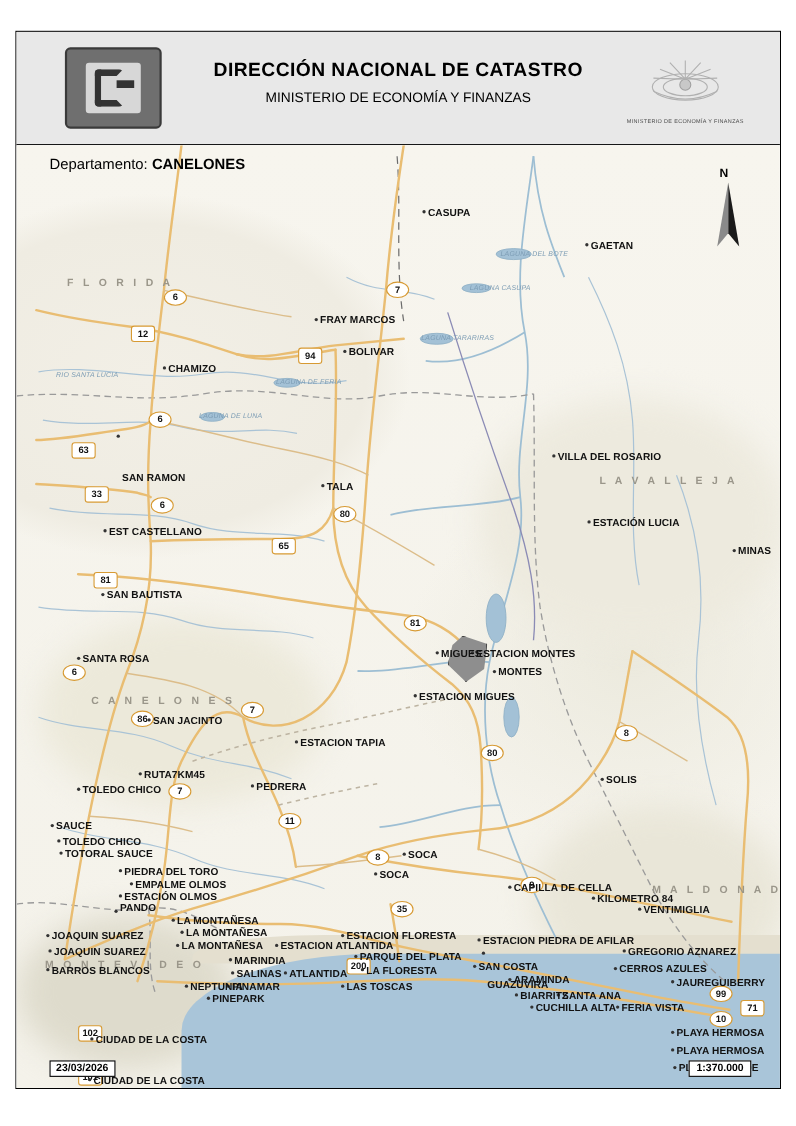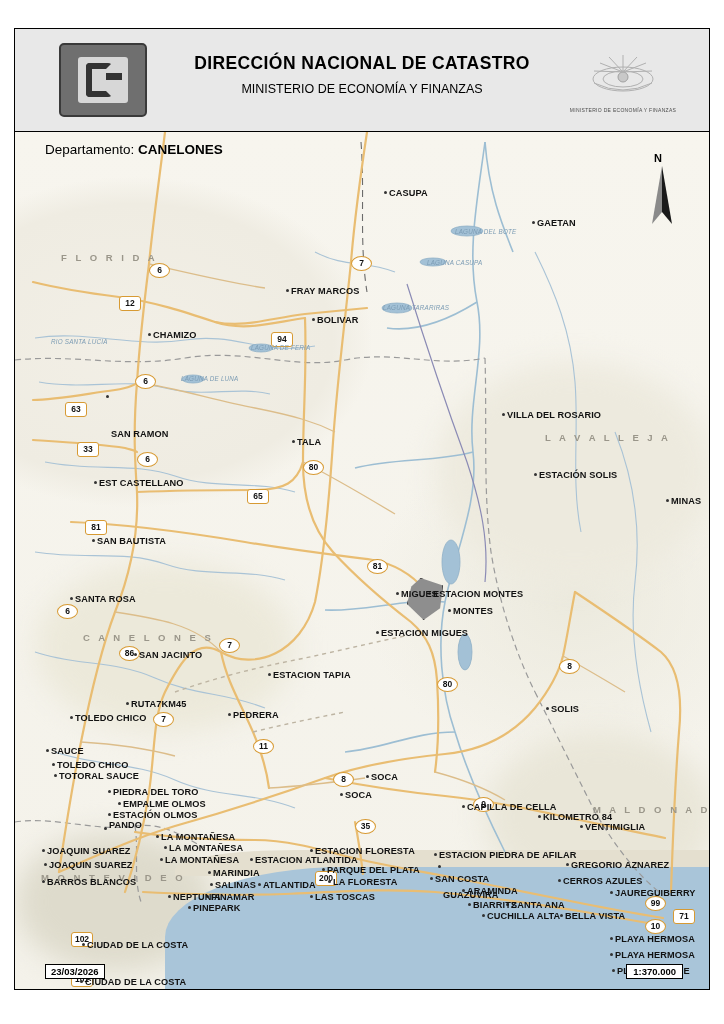--- a/index.html
+++ b/index.html
@@ -446,21 +446,21 @@
           <div class="lbl big" style="left: 138px; top: 198px;">CHAMIZO</div>
           <div class="dot" style="left: 133px; top: 201px;"></div>
           <div class="lbl big" style="left: 96px; top: 260px; margin-top: 37px;">SAN RAMON</div>
           <div class="dot" style="left: 91px; top: 263px;"></div>
           <div class="lbl big" style="left: 492px; top: 278px;">VILLA DEL ROSARIO</div>
           <div class="dot" style="left: 487px; top: 281px;"></div>
           <div class="lbl big" style="left: 282px; top: 305px;">TALA</div>
           <div class="dot" style="left: 277px; top: 308px;"></div>
           <div class="lbl big" style="left: 84px; top: 346px;">EST CASTELLANO</div>
           <div class="dot" style="left: 79px; top: 349px;"></div>
-          <div class="lbl big" style="left: 524px; top: 338px;">ESTACIÓN SOLIS</div>
+          <div class="lbl big" style="left: 524px; top: 338px;">ESTACIÓN LUCIA</div>
           <div class="dot" style="left: 519px; top: 341px;"></div>
           <div class="lbl big" style="left: 656px; top: 364px;">MINAS</div>
           <div class="dot" style="left: 651px; top: 367px;"></div>
           <div class="lbl big" style="left: 82px; top: 404px;">SAN BAUTISTA</div>
           <div class="dot" style="left: 77px; top: 407px;"></div>
           <div class="lbl big" style="left: 386px; top: 457px;">MIGUES</div>
           <div class="dot" style="left: 381px; top: 460px;"></div>
           <div class="lbl big" style="left: 418px; top: 457px;">ESTACION MONTES</div>
           <div class="dot" style="left: 413px; top: 460px;"></div>
           <div class="lbl big" style="left: 438px; top: 474px;">MONTES</div>
@@ -552,39 +552,39 @@
           <div class="lbl big" style="left: 452px; top: 754px; text-align: center;">ARAMINDA</div>
           <div class="dot" style="left: 447px; top: 757px;"></div>
           <div class="lbl big" style="left: 458px; top: 768px;">BIARRITZ</div>
           <div class="dot" style="left: 453px; top: 771px;"></div>
           <div class="lbl big" style="left: 496px; top: 768px;">SANTA ANA</div>
           <div class="dot" style="left: 491px; top: 771px;"></div>
           <div class="lbl big" style="left: 178px; top: 771px;">PINEPARK</div>
           <div class="dot" style="left: 173px; top: 774px;"></div>
           <div class="lbl big" style="left: 472px; top: 779px;">CUCHILLA ALTA</div>
           <div class="dot" style="left: 467px; top: 782px;"></div>
-          <div class="lbl big" style="left: 550px; top: 779px;">BELLA VISTA</div>
+          <div class="lbl big" style="left: 550px; top: 779px;">FERIA VISTA</div>
           <div class="dot" style="left: 545px; top: 782px;"></div>
           <div class="lbl big" style="left: 600px; top: 802px;">PLAYA HERMOSA</div>
           <div class="dot" style="left: 595px; top: 805px;"></div>
           <div class="lbl big" style="left: 600px; top: 818px;">PLAYA HERMOSA</div>
           <div class="dot" style="left: 595px; top: 821px;"></div>
           <div class="lbl big" style="left: 602px; top: 834px;">PLAYA GRANDE</div>
           <div class="dot" style="left: 597px; top: 837px;"></div>
           <div class="lbl big" style="left: 72px; top: 808px;">CIUDAD DE LA COSTA</div>
           <div class="dot" style="left: 67px; top: 811px;"></div>
           <div class="lbl big" style="left: 70px; top: 845px;">CIUDAD DE LA COSTA</div>
           <div class="dot" style="left: 65px; top: 848px;"></div>
         </div>
 
       <div id="route-shields">
           <div class="shield circle" style="left: 336px; top: 124px;">7</div>
           <div class="shield circle" style="left: 134px; top: 131px;">6</div>
           <div class="shield" style="left: 104px; top: 164px;">12</div>
-          <div class="shield" style="left: 256px; top: 200px; text-align: center;">94</div>
+          <div class="shield" style="left: 256px; top: 184px; text-align: center;">94</div>
           <div class="shield circle" style="left: 120px; top: 242px;">6</div>
           <div class="shield" style="left: 50px; top: 270px;">63</div>
           <div class="shield" style="left: 62px; top: 310px;">33</div>
           <div class="shield circle" style="left: 122px; top: 320px;">6</div>
           <div class="shield circle" style="left: 288px; top: 328px;">80</div>
           <div class="shield" style="left: 232px; top: 357px;">65</div>
           <div class="shield" style="left: 70px; top: 388px;">81</div>
           <div class="shield circle" style="left: 352px; top: 427px;">81</div>
           <div class="shield circle" style="left: 42px; top: 472px;">6</div>
           <div class="shield circle" style="left: 104px; top: 514px;">86</div>

